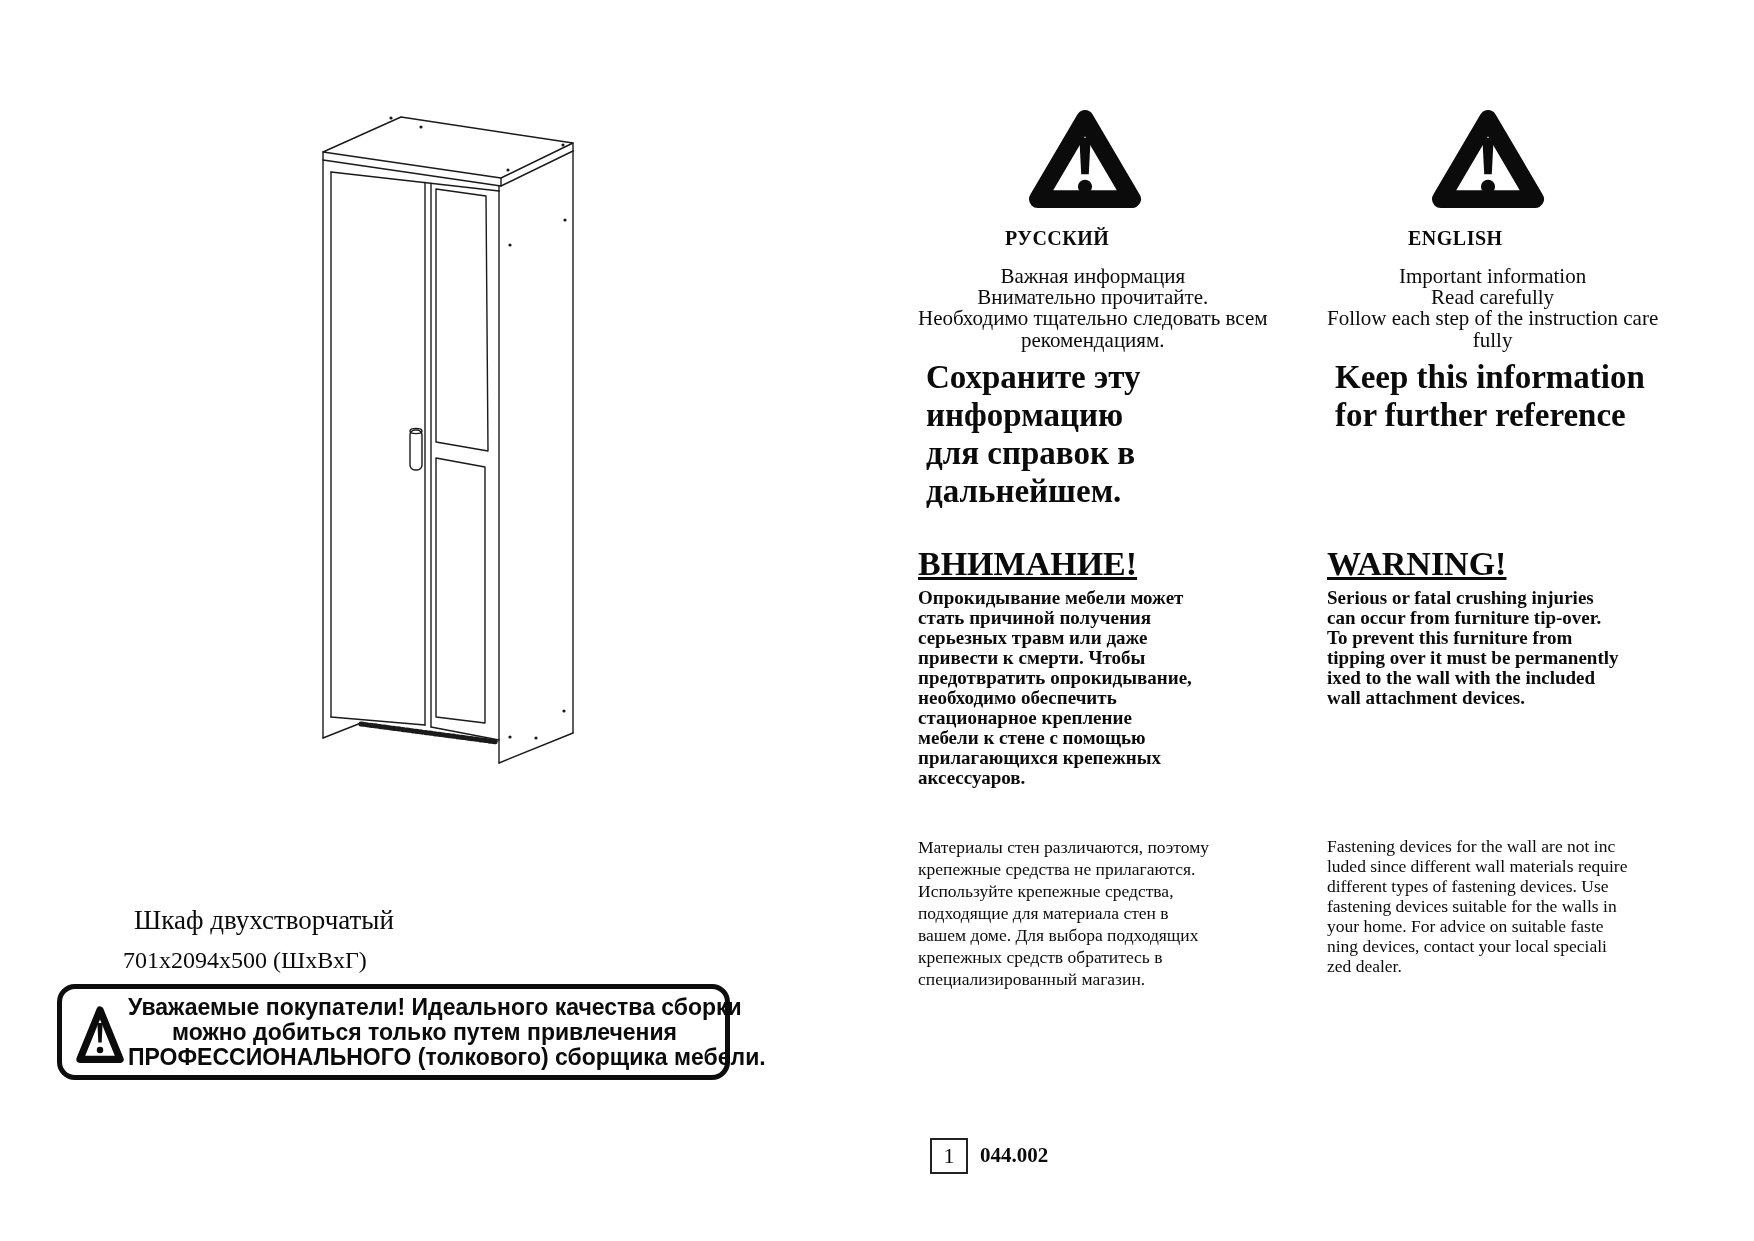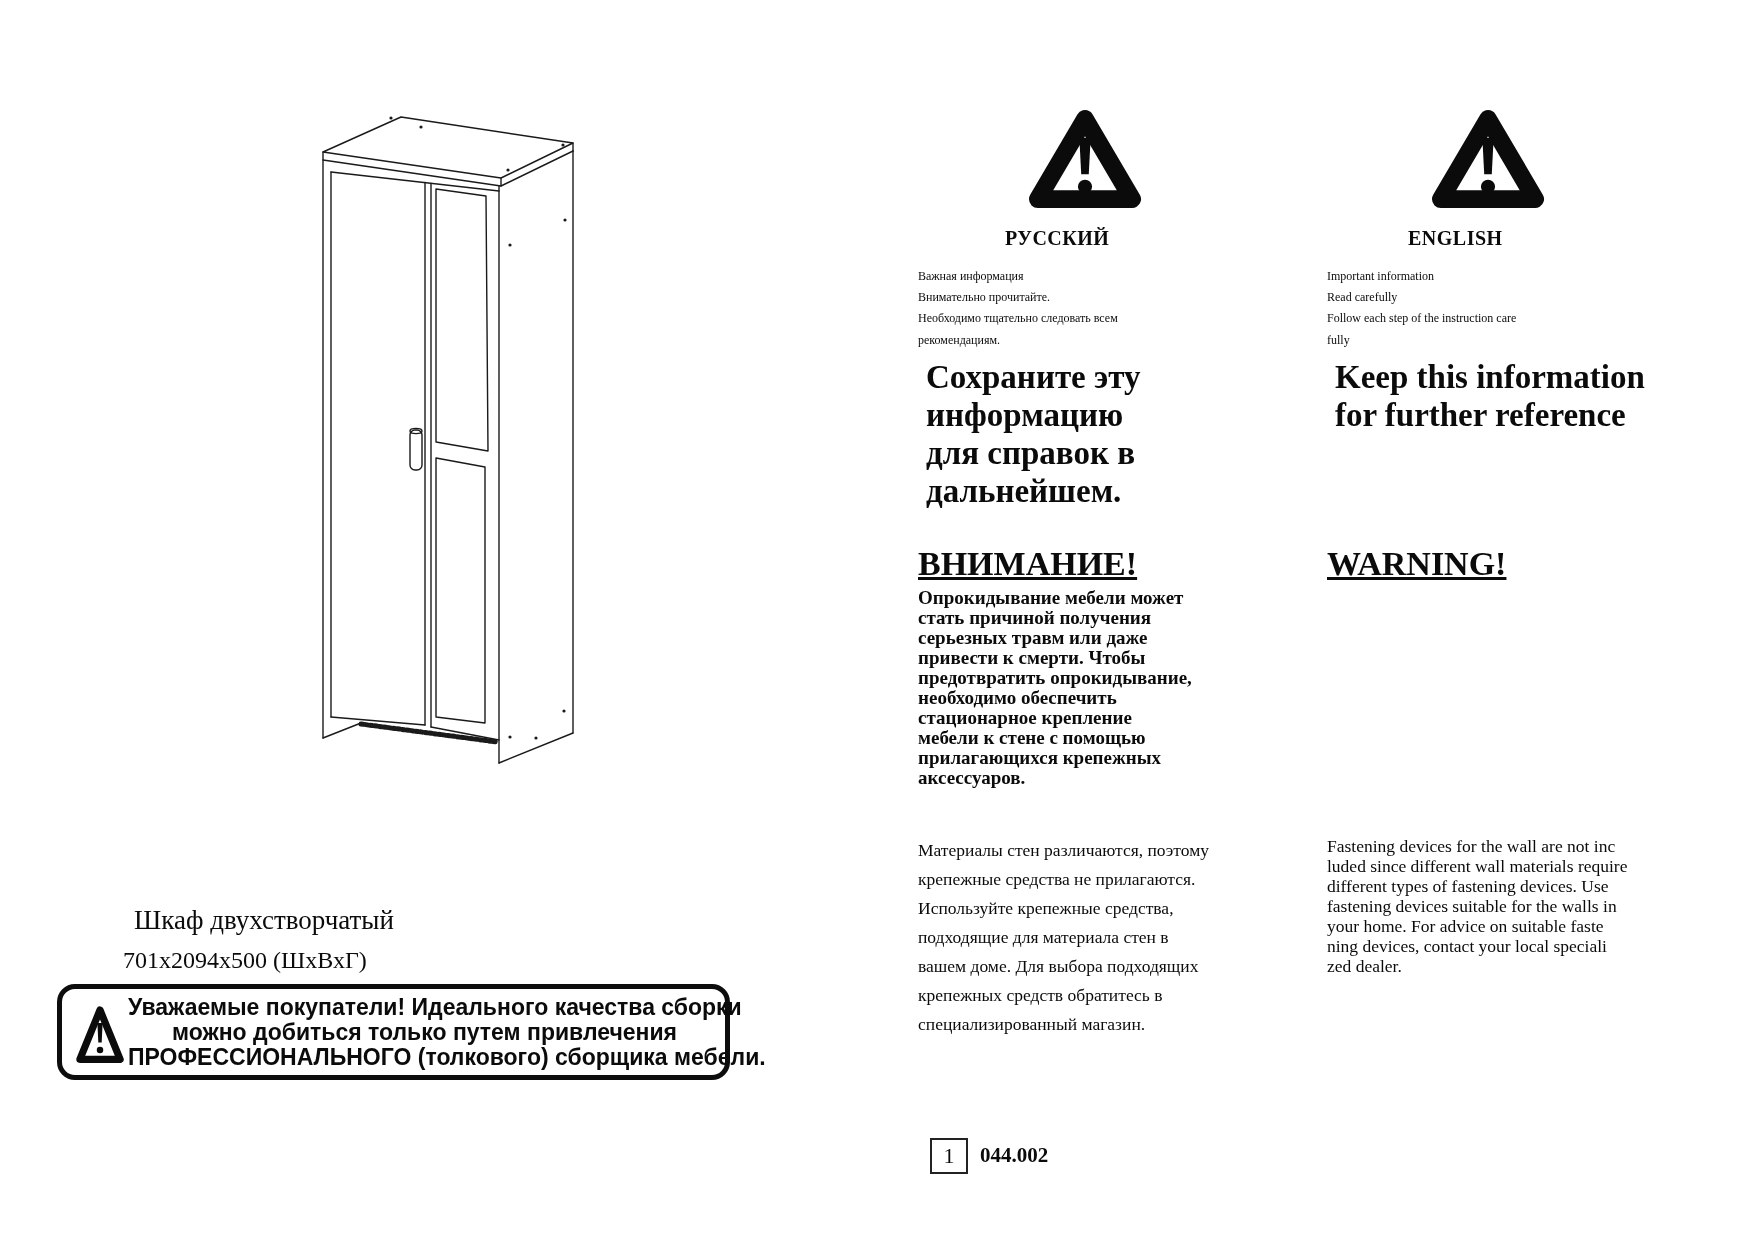--- a/index.html
+++ b/index.html
@@ -32,28 +32,28 @@
     font-weight:bold;font-size:23px;line-height:25px;text-align:center;
   }
 
   
   .tri-ru{left:1026px;top:104px;width:118px;height:110px;}
   .tri-en{left:1429px;top:104px;width:118px;height:110px;}
   .lang-label{width:160px;top:227px;font-weight:bold;font-size:20px;letter-spacing:0.5px;}
   .lang-label.ru{left:1005px;}
   .lang-label.en{left:1408px;}
 
-  .intro{top:266px;font-size:12px;line-height:21.2px;}
+  .intro{top:266px;font-size:21px;line-height:21.2px;text-align:center;}
   .keep-heading{top:358px;font-weight:bold;font-size:33px;line-height:38px;margin-left:8px;}
   .warn-heading{top:544px;font-weight:bold;font-size:34px;line-height:40px;text-decoration:underline;}
   .warn-body{top:588px;font-weight:bold;font-size:19px;line-height:20px;}
   .fasten-note{top:836px;font-size:17.5px;}
   .col-ru{left:918px;}
   .col-en{left:1327px;}
-  .fasten-note.ru{line-height:29px;}
+  .fasten-note.ru{line-height:22px;}
   .fasten-note.en{line-height:20px;}
 
   
   .page-number-box{
     left:930px;top:1138px;width:38px;height:36px;
     border:2px solid #222;box-sizing:border-box;
     display:flex;align-items:center;justify-content:center;
     font-size:22px;
   }
   .document-code{left:980px;top:1143px;font-weight:bold;font-size:21px;}
@@ -167,20 +167,26 @@
     <circle cx="50" cy="68.5" r="6" fill="#0b0b0b"></circle>
   </svg>
   <div class="abs lang-label en center pre">ENGLISH</div>
   <div class="abs col-en intro pre">Important information
 Read carefully
 Follow each step of the instruction care
 fully</div>
   <div class="abs col-en keep-heading pre">Keep this information
 for further reference</div>
   <div class="abs col-en warn-heading pre">WARNING!</div>
+  <div class="abs col-en warn-body pre">Serious or fatal crushing injuries
+can occur from furniture tip-over.
+To prevent this furniture from
+tipping over it must be permanently
+ixed to the wall with the included
+wall attachment devices.</div>
   <div class="abs col-en fasten-note en pre">Fastening devices for the wall are not inc
 luded since different wall materials require
 different types of fastening devices. Use
 fastening devices suitable for the walls in
 your home. For advice on suitable faste
 ning devices, contact your local speciali
 zed dealer.</div>
 
   <div class="abs page-number-box">
     <span>1</span>

